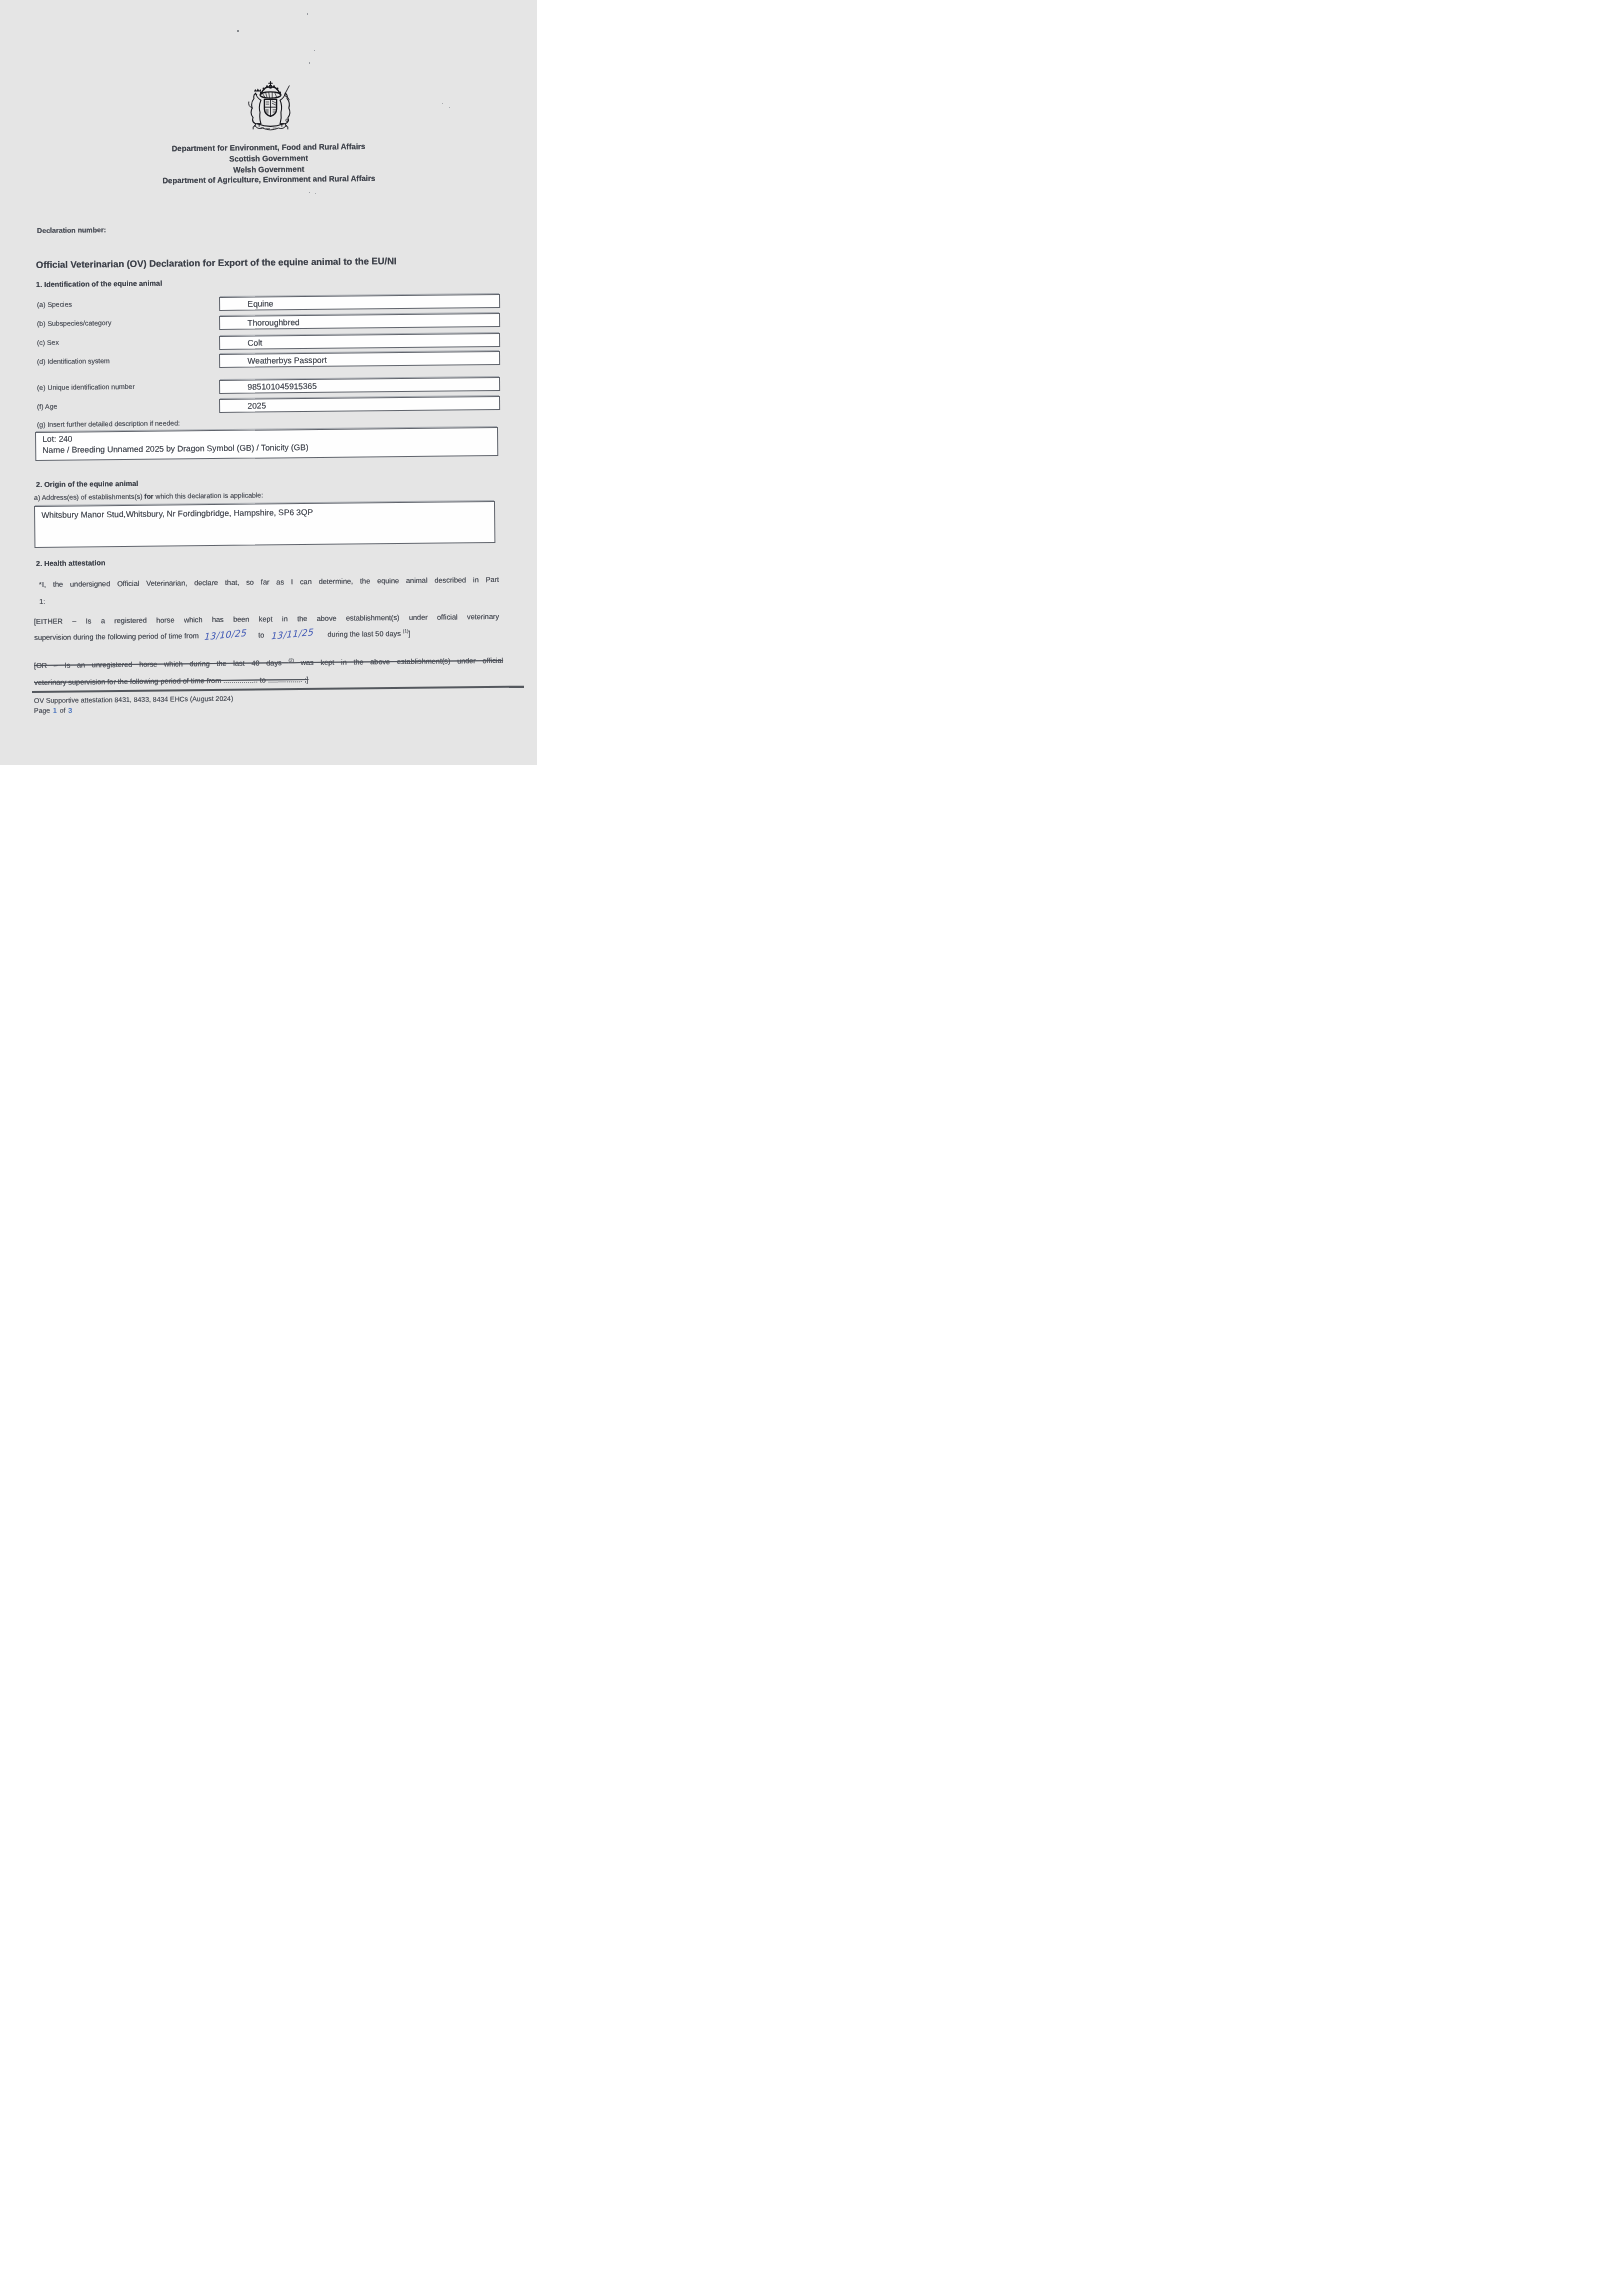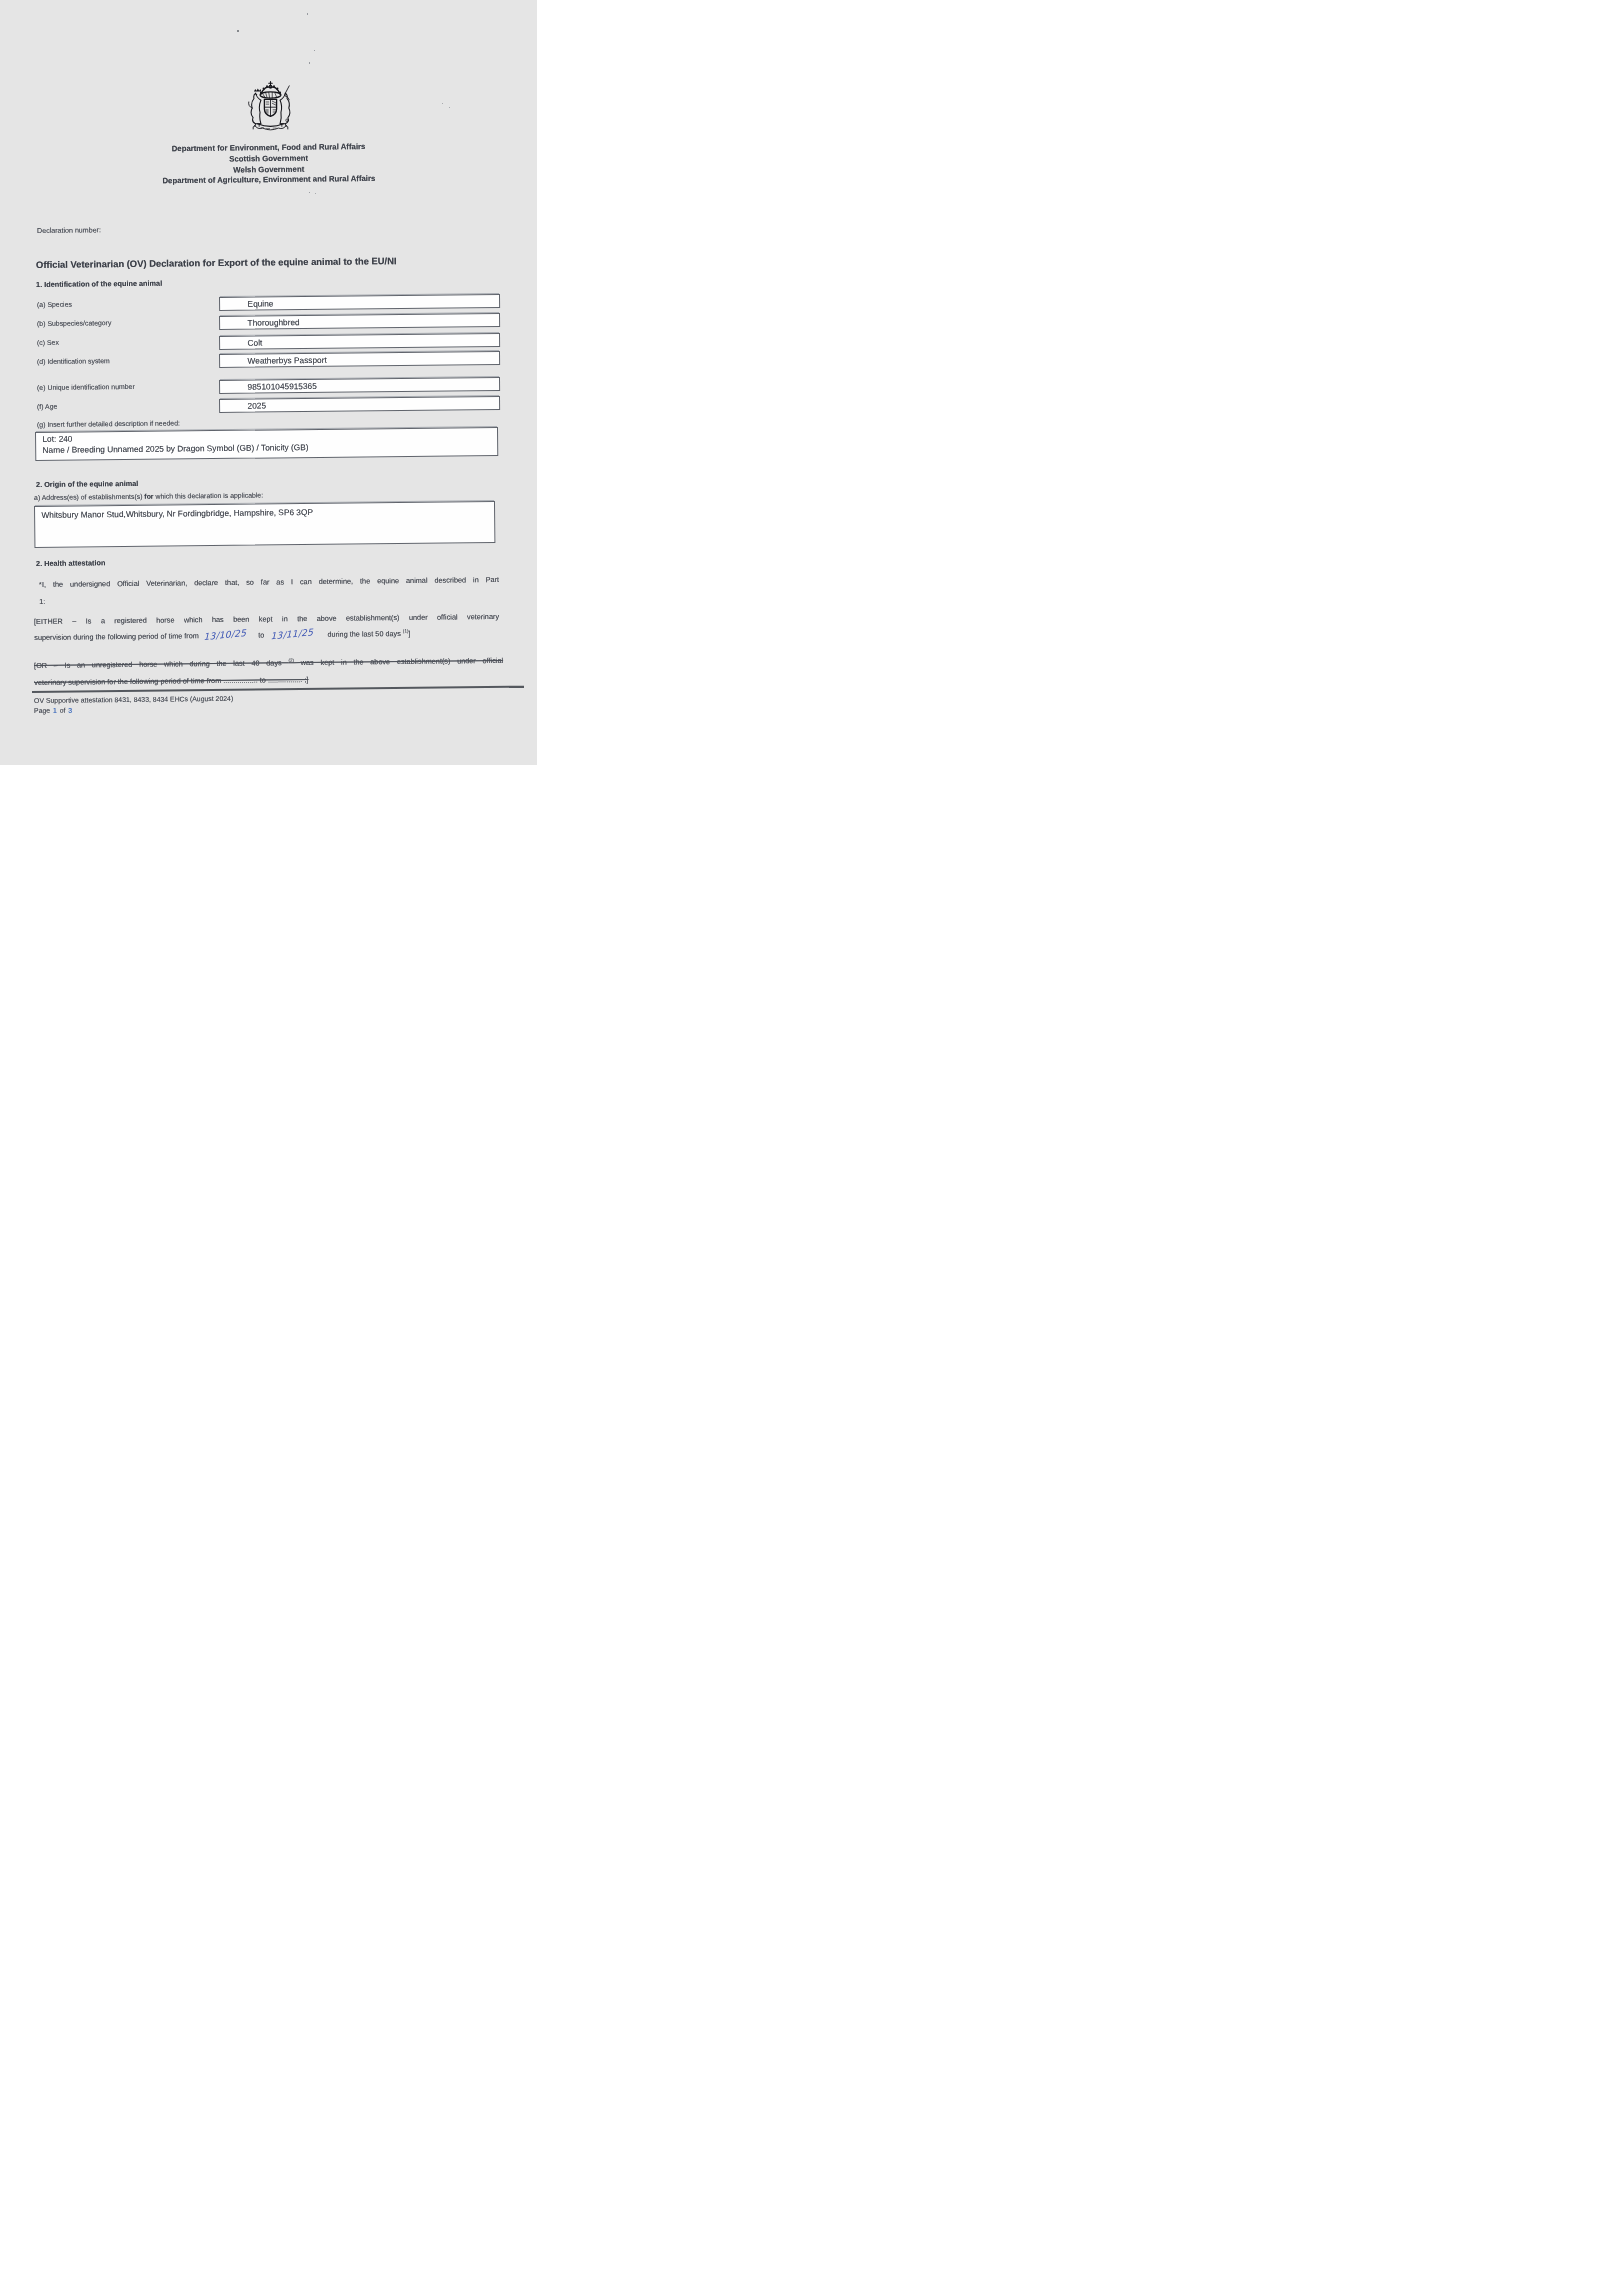--- a/index.html
+++ b/index.html
@@ -8,21 +8,21 @@
   .page { position:relative; width:537px; height:765px; background:#e5e5e5; overflow:hidden; color:#454952; }
   .doc  { position:absolute; inset:0; text-shadow:0 0 0.3px rgba(70,74,82,0.6); }
   .abs  { position:absolute; }
   .tilt { transform:rotate(-0.62deg); transform-origin:0 0; }
 
   .crest { left:240px; top:80px; width:61px; height:57px; }
 
   .depts { left:0; top:146px; width:537px; text-align:center; font-weight:bold;
            font-size:7.8px; line-height:10.8px; color:#3f434c; }
 
-  .decl-label { left:37px; top:227px; font-size:7.1px; color:#4a4e57; }
+  .decl-label { left:37px; top:227px; font-size:7.1px; color:#4a4e57;font-weight:bold; }
 
   .title { left:36px; top:259px; width:494px; font-size:9.4px; font-weight:bold; color:#3b3f48; }
 
   .sec-heading { font-size:7.3px; font-weight:bold; color:#3b3f48; }
   #s1h { left:36px; top:280px; }
   #s2h { left:36px; top:480px; }
   #s3h { left:36px; top:559px; }
 
   .flabel { font-size:6.9px; color:#4a4e57; }
   .fbox { position:absolute; left:219px; width:281px; height:13.8px; background:#fefefe;

